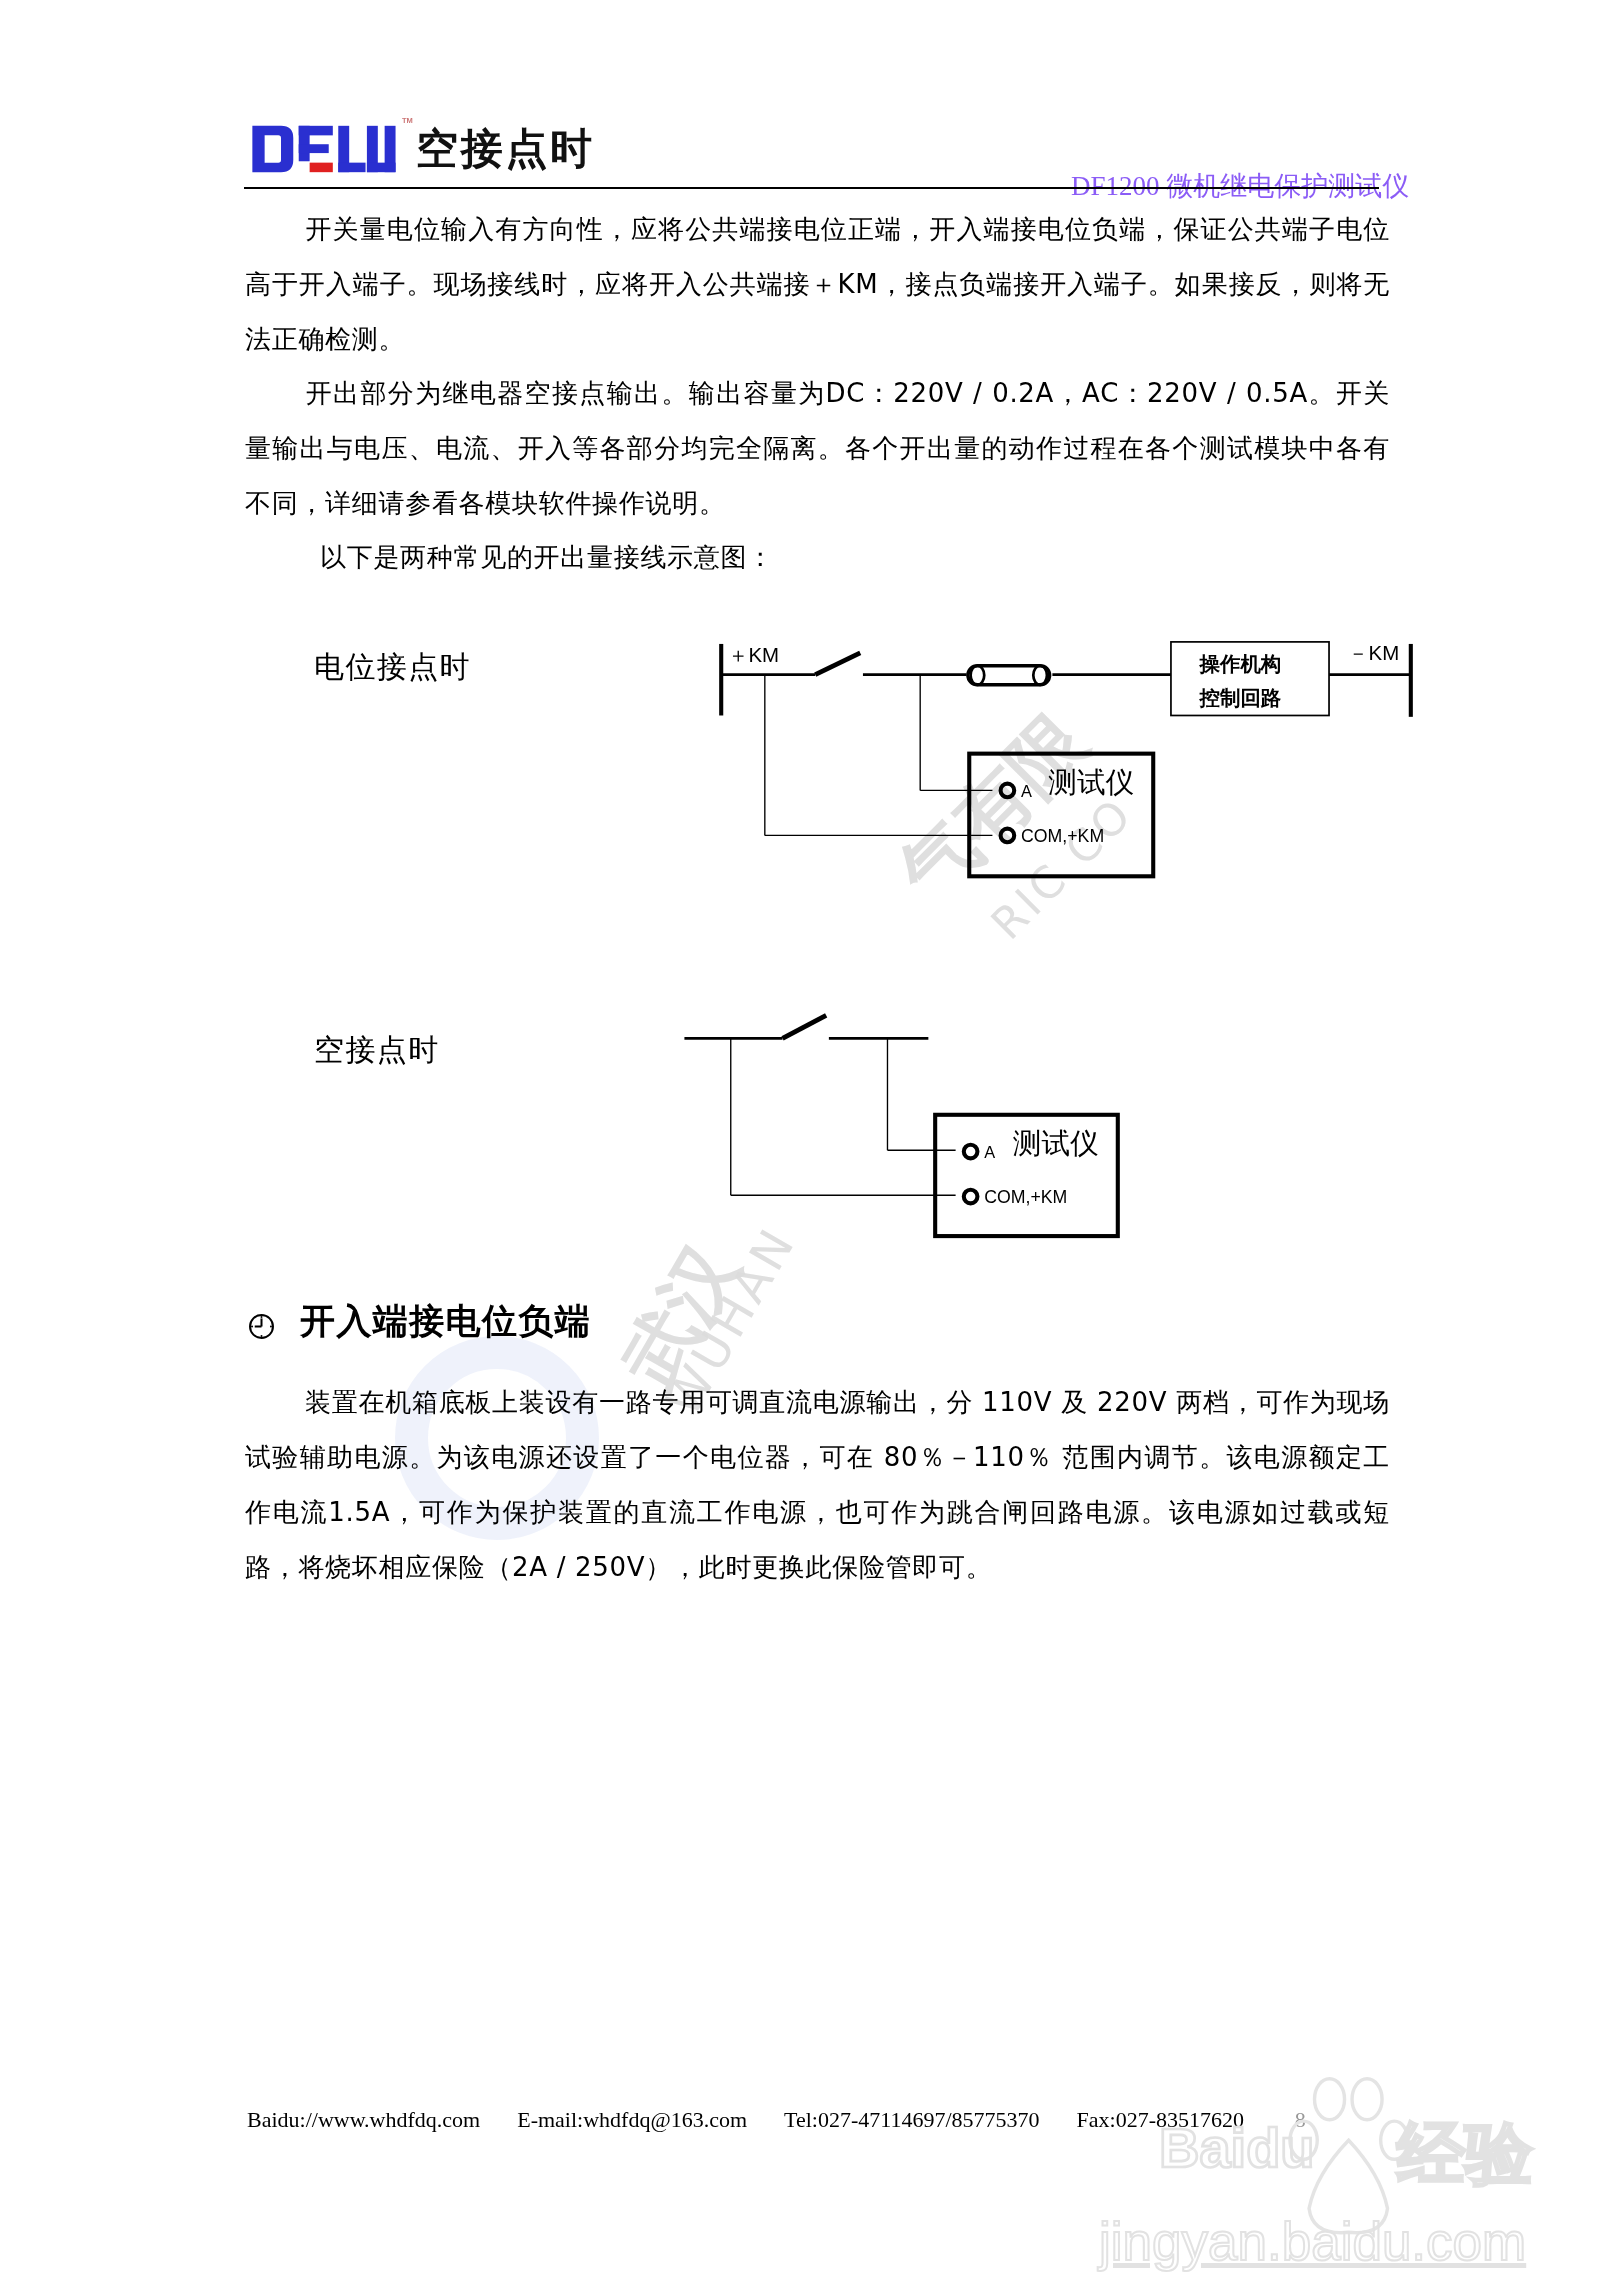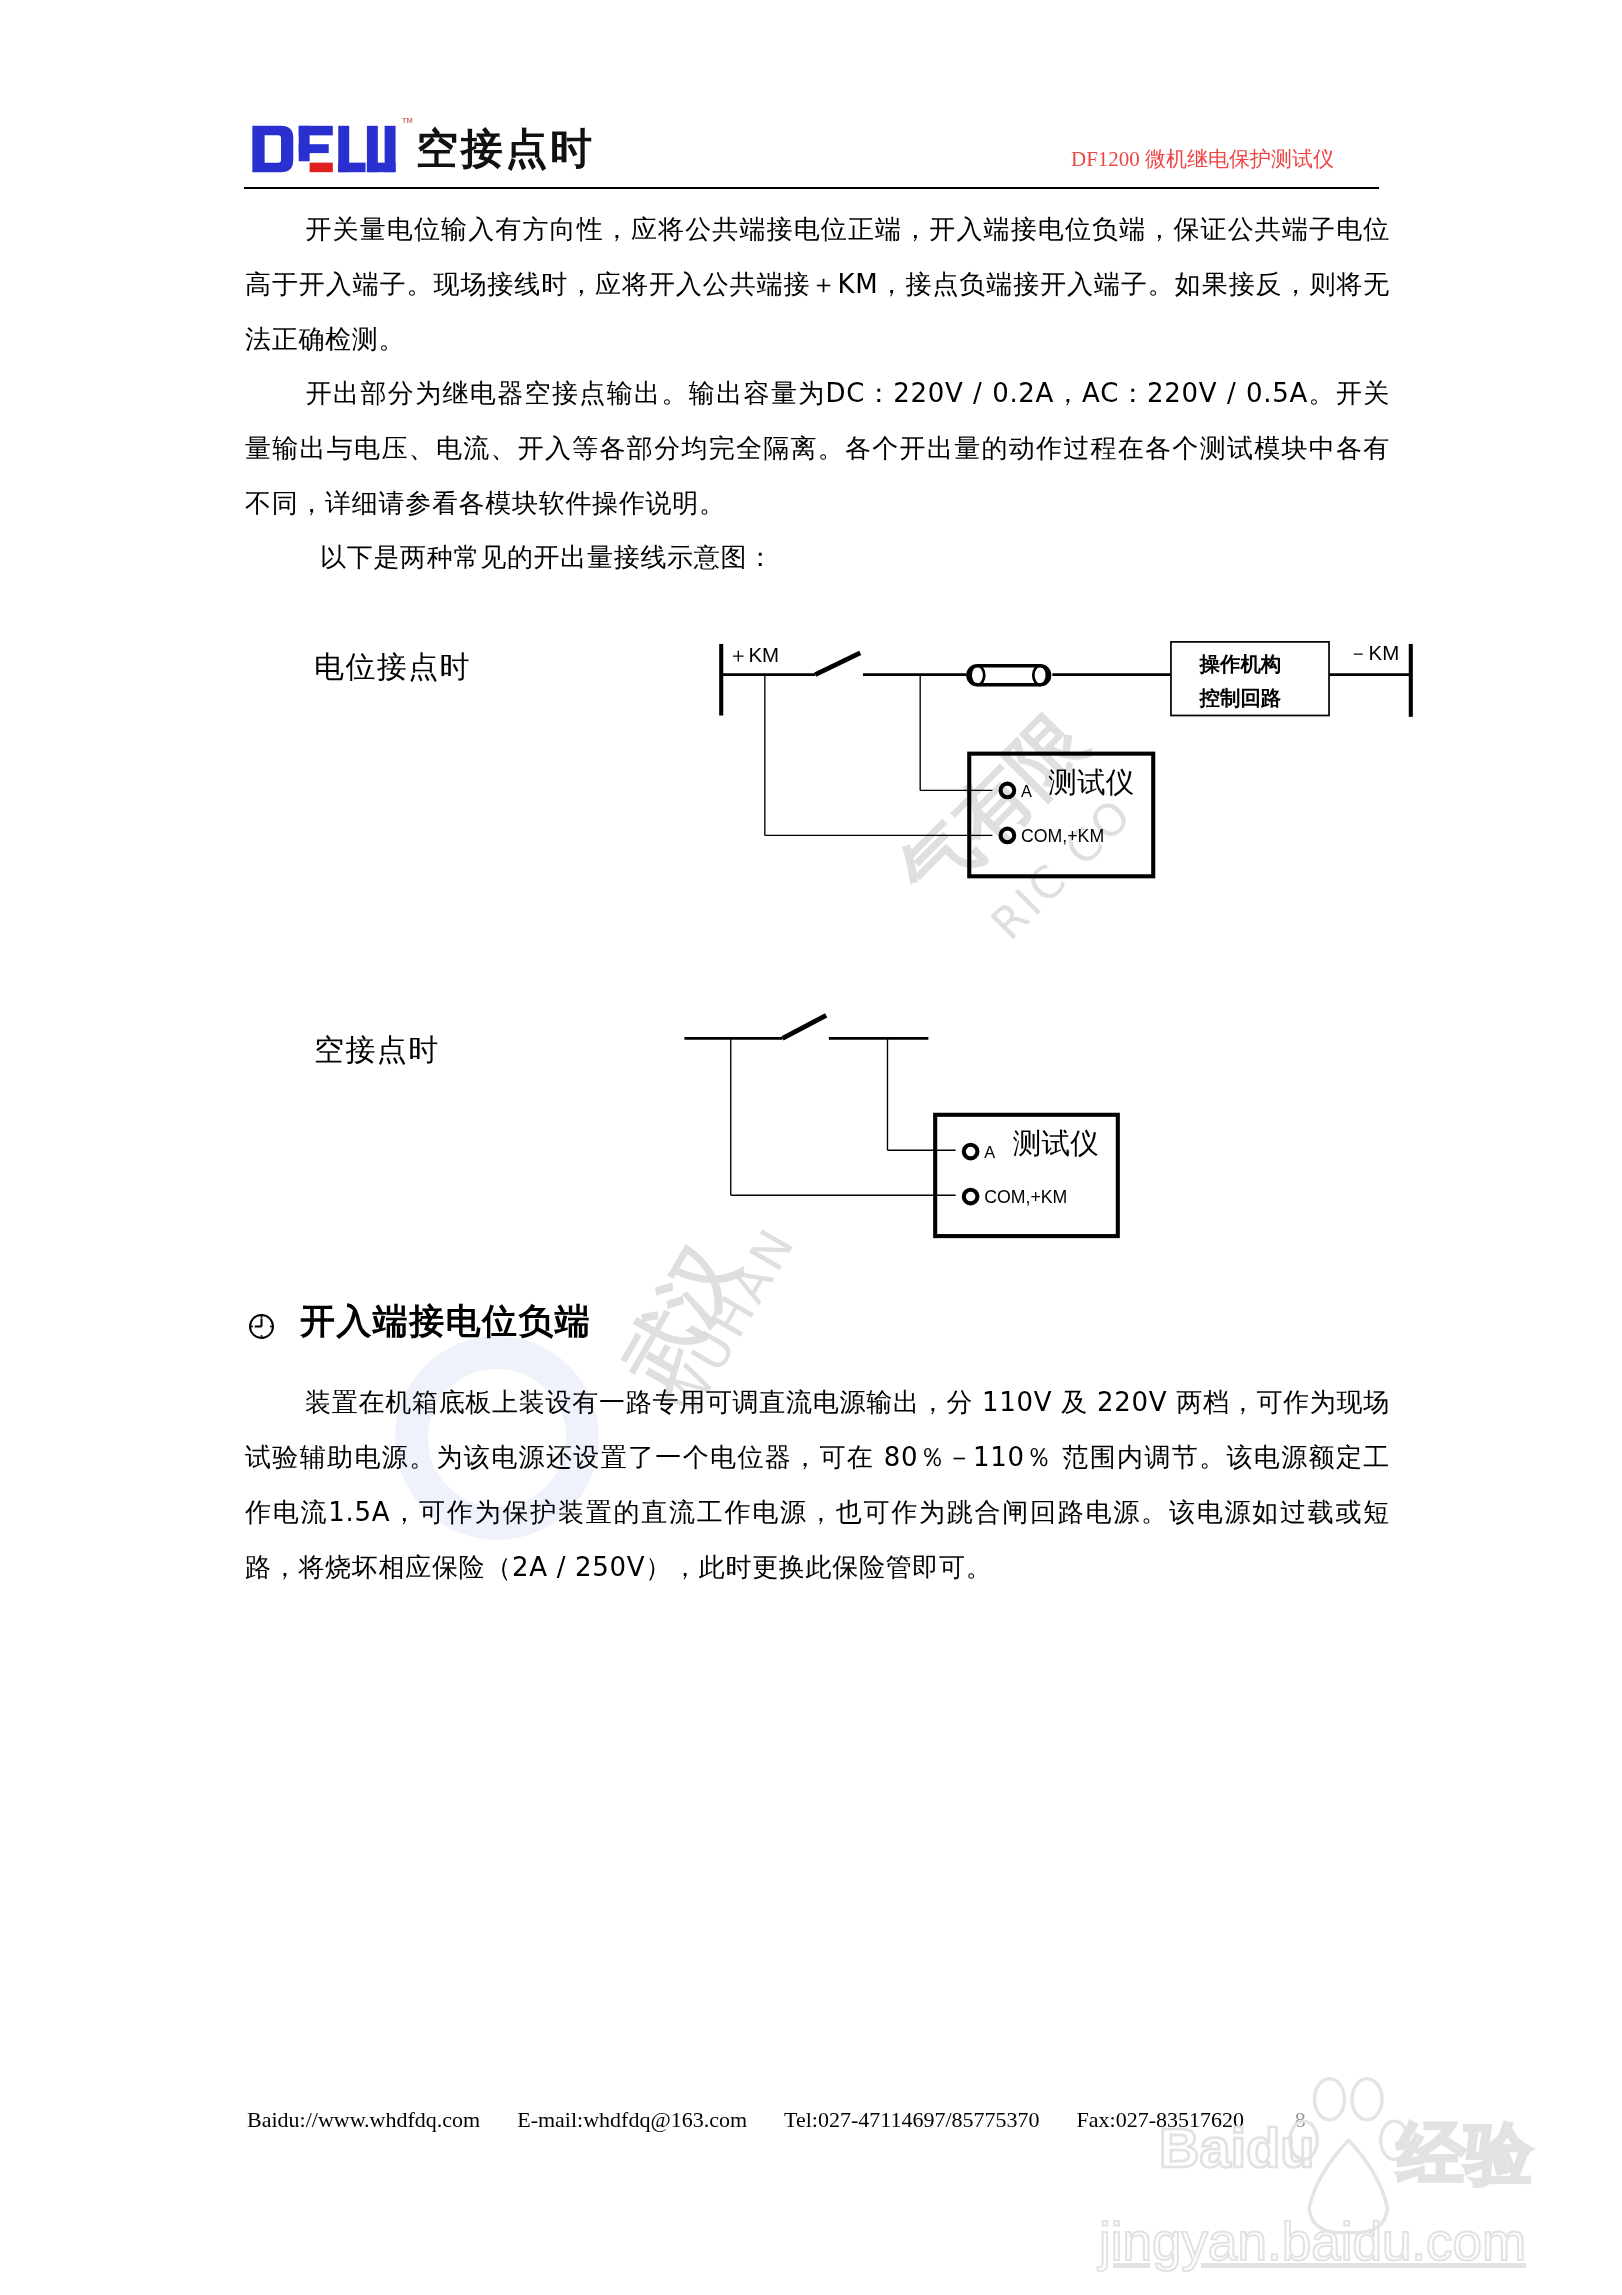--- a/index.html
+++ b/index.html
@@ -6,21 +6,21 @@
     html, body { width: 1623px; height: 2295px; background: #ffffff; overflow: hidden; }
     body { position: relative; font-family: "DejaVu Serif", "Liberation Serif", serif; color: #000; }
 
     .abs { position: absolute; }
 
     
     .logo { left: 251px; top: 123px; width: 150px; height: 52px; }
     .logo-tm { left: 402px; top: 116px; font-family: "Liberation Sans", sans-serif; font-size: 7.5px; color: #c77; font-weight: bold; }
     .logo-cn { left: 416px; top: 128px; font-family: "DejaVu Sans", sans-serif; font-weight: bold; font-size: 42px; letter-spacing: 2.7px; color: #111; line-height: 1; }
     .header-rule { left: 244px; top: 187px; width: 1135px; height: 2px; background: #000; }
-    .header-title { left: 1071px; top: 149px; font-family: "Liberation Serif", serif; font-size: 21px; color: #ef4444; line-height: 1; white-space: nowrap; }
+    .header-title { left: 1071px; top: 173px; font-family: "Liberation Serif", serif; font-size: 27px; color: #8b5cf6; line-height: 1; white-space: nowrap; }
 
     
     .para { left: 245px; width: 1145px; font-family: "DejaVu Sans", sans-serif; font-size: 26px; line-height: 55px; text-align: justify; letter-spacing: 0.7px; }
     .para .indent { display: inline-block; width: 60px; }
     .p1 { top: 202px; }
     .p2 { top: 366px; }
     .p3 { top: 530px; left: 320px; }
 
     .diag-label { font-family: "DejaVu Sans", sans-serif; font-size: 30px; line-height: 1; letter-spacing: 1.4px; }
     .lbl1 { left: 314px; top: 652px; }

